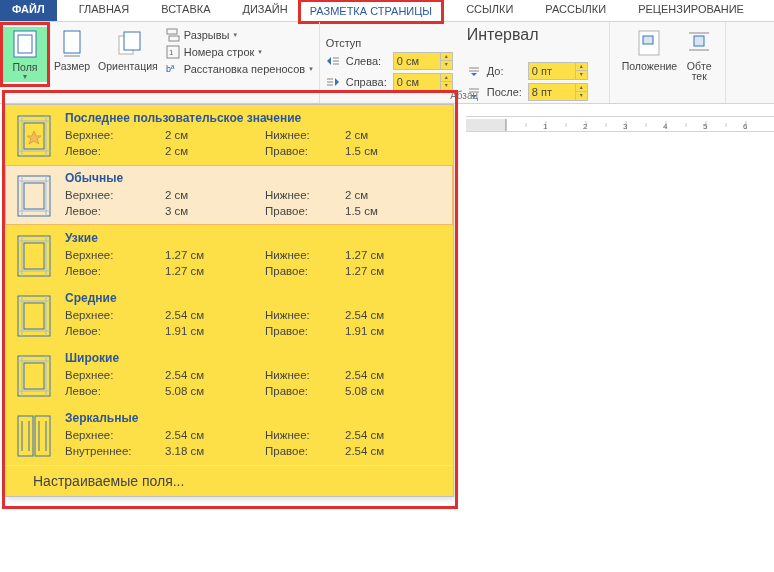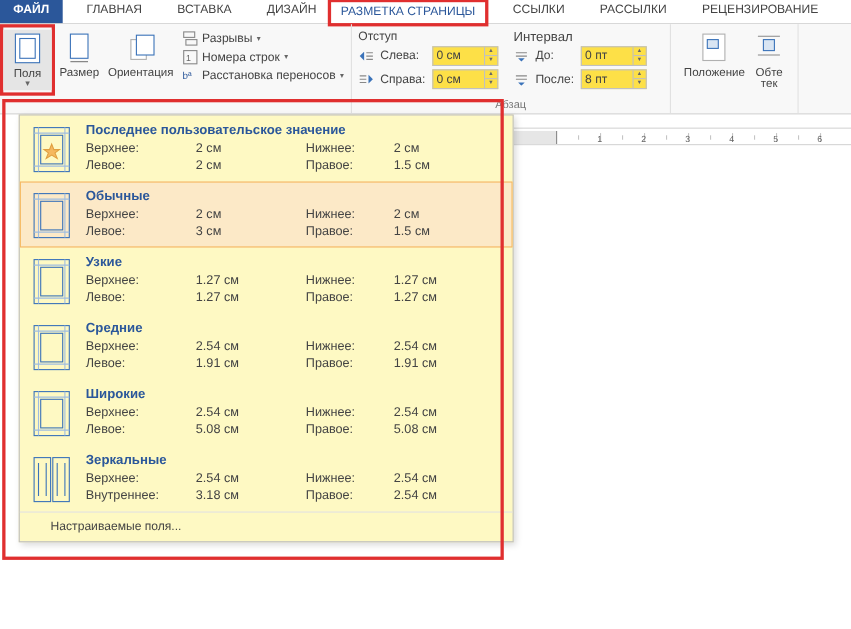--- a/index.html
+++ b/index.html
@@ -73,21 +73,21 @@
     align-items: center;
     justify-content: flex-start;
     padding: 2px 4px;
     font-size: 10.5px;
     color: #444;
     min-width: 44px;
     cursor: pointer;
   }
   .bigbtn svg { margin-bottom: 2px; }
   .bigbtn.active {
-    background: #e5e5e5;
+    background: #86efac;
   }
   .hlbox {
     border: 3px solid #e02f2f;
   }
   .smallrows {
     display: flex;
     flex-direction: column;
     gap: 3px;
     padding-top: 2px;
   }
@@ -133,24 +133,24 @@
     font-size: 6px;
     line-height: 6px;
     text-align: center;
     color: #666;
     border-bottom: 1px solid #c0c0c0;
   }
   .spin .updn div:last-child { border-bottom: none; }
   
   .dropdown {
     position: absolute;
-    left: 17px;
+    left: 4px;
     top: 104px;
     width: 450px;
-    background: #fef9c3;
+    background: #fde047;
     border: 1px solid #bfbfbf;
     box-shadow: 2px 2px 6px rgba(0,0,0,0.15);
     z-index: 20;
   }
   .dd-hl {
     position: absolute;
     left: 2px;
     top: 90px;
     width: 456px;
     height: 419px;
@@ -187,21 +187,21 @@
     grid-column: 1 / -1;
     color: #2b579a;
     font-weight: bold;
     font-size: 12px;
     margin-bottom: 1px;
   }
   .preset.sel .ptitle { color: #2b579a; }
   .dd-footer {
     border-top: 1px solid #e1e1e1;
     padding: 7px 28px;
-    font-size: 11px;
+    font-size: 14px;
     color: #444;
   }
   
   .mthumb {
     stroke: #3b73b9;
     stroke-width: 1;
     fill: none;
   }
   .mthumb .outer { stroke: #3b73b9; }
   .mthumb .inner { stroke: #3b73b9; }
@@ -332,21 +332,21 @@
           <div class="spin">
               <span class="val">0 см</span>
               <div class="updn">
                 <div>▴</div>
                 <div>▾</div>
               </div>
             </div>
         </div>
       </div>
       <div>
-        <div style="font-size:12px;margin-bottom:2px;">Интервал</div>
+        <div style="font-size:16px;margin-bottom:18px;">Интервал</div>
         <div class="indent-grid">
           <span class="ic16">
               <svg width="14" height="12">
                 <line x1="2" y1="3" x2="12" y2="3" stroke="#888"></line>
                 <line x1="2" y1="6" x2="12" y2="6" stroke="#888"></line>
                 <path d="M7 9 L4 12 L10 12 Z" fill="#3b73b9" transform="rotate(180 7 10)"></path>
               </svg>
             </span>
           <span>До:</span>
           <div class="spin">

